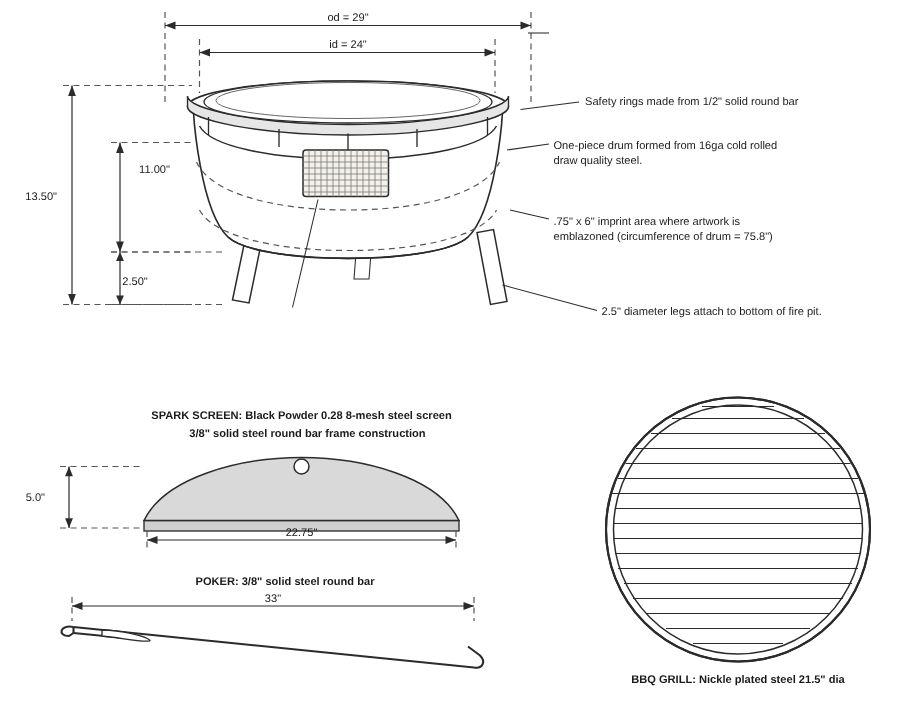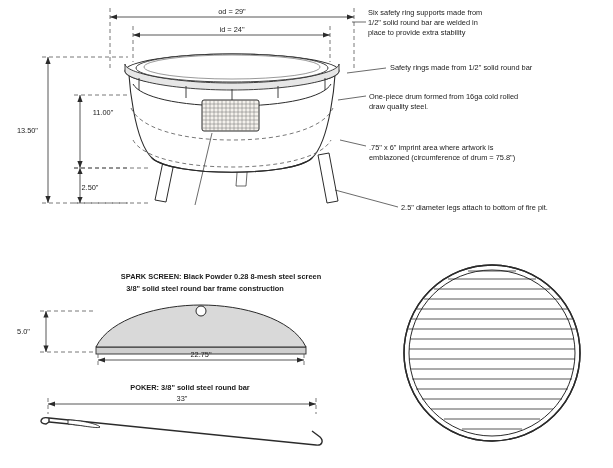--- a/index.html
+++ b/index.html
@@ -240,34 +240,32 @@
         <line x1="434" y1="289" x2="550" y2="289"></line>
         <line x1="448" y1="279" x2="536" y2="279"></line>
         <line x1="468" y1="271" x2="516" y2="271"></line>
       </g>
 
       <path d="M492,265 A88,88 0 0,1 492,441" fill="none" stroke="#2b2b2b" stroke-width="1.4"></path>
       <path d="M492,265 A88,88 0 0,0 492,441" fill="none" stroke="#2b2b2b" stroke-width="1.4"></path>
     </g>
   </svg>
 
-  <div class="lbl" style="left:368px; top:8px; width:238px;">Six safety ring supports made from
-1/2" solid round bar are welded in
-place to provide extra stability</div>
 
   <div class="lbl" style="left:390px; top:63px; width:220px;">Safety rings made from 1/2" solid round bar</div>
 
   <div class="lbl" style="left:369px; top:92px; width:238px;">One-piece drum formed from 16ga cold rolled
 draw quality steel.</div>
 
   <div class="lbl" style="left:369px; top:143px; width:238px;">.75" x 6" imprint area where artwork is
 emblazoned (circumference of drum = 75.8")</div>
 
   <div class="lbl" style="left:401px; top:203px; width:210px;">2.5" diameter legs attach to bottom of fire pit.</div>
 
 
-  <div class="lbl bold center" style="left:56px; top:272px; width:330px;">SPARK SCREEN:  Black Powder 0.28 8-mesh steel screen</div>
+  <div class="lbl bold center" style="left:36px; top:272px; width:330px;">SPARK SCREEN:  Black Powder 0.28 8-mesh steel screen</div>
   <div class="lbl bold center" style="left:40px; top:284px; width:330px;">3/8" solid steel round bar frame construction</div>
 
   <div class="lbl bold center" style="left:40px; top:383px; width:300px;">POKER:  3/8" solid steel round bar</div>
 
+  <div class="lbl bold center" style="left:392px; top:448px; width:200px;">BBQ GRILL: Nickle plated steel 21.5" dia</div>
 
 </div>
 
 </body></html>

